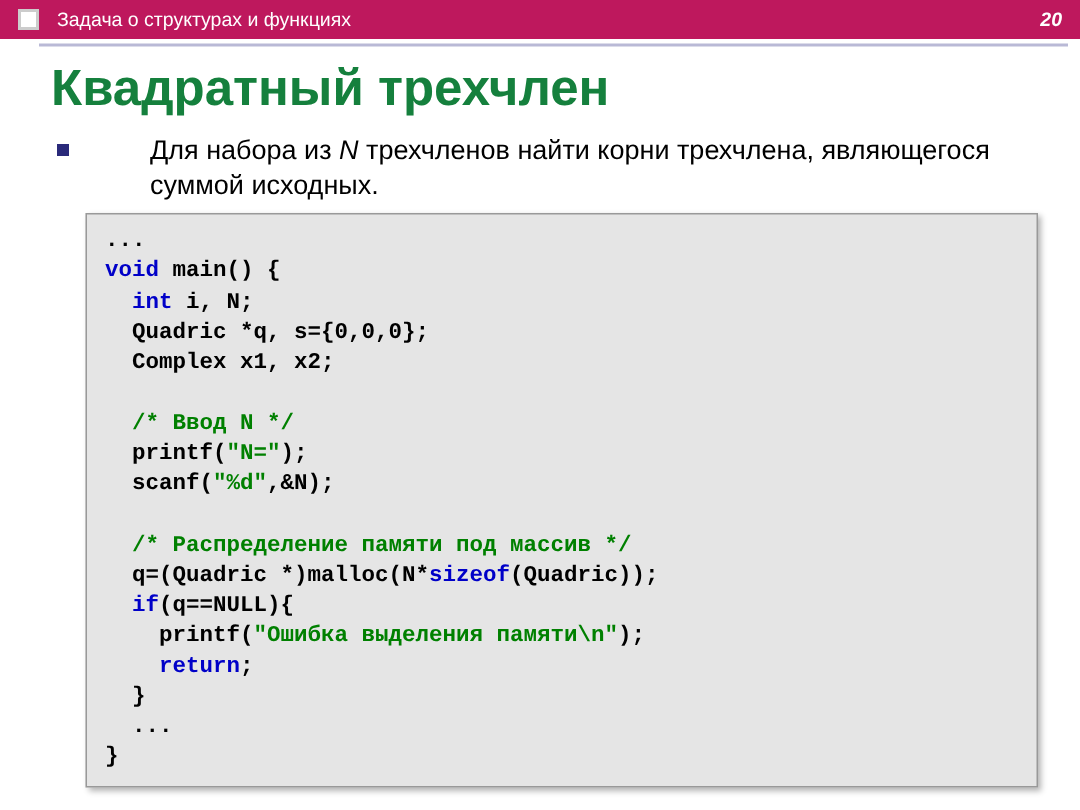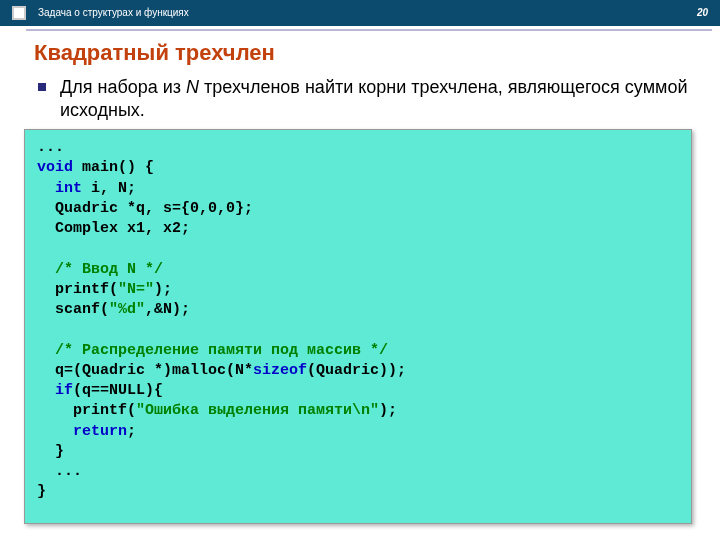--- a/index.html
+++ b/index.html
@@ -12,23 +12,23 @@
     overflow: hidden;
   }
   .slide {
     position: relative;
     width: 720px;
     height: 540px;
     padding: 0;
     box-sizing: border-box;
   }
   .header-bar {
-    background: #0c4a6e;
+    background: #be185d;
     color: #fff;
-    font-size: 10px;
+    font-size: 13px;
     padding: 4px 12px 4px 38px;
     display: flex;
     justify-content: space-between;
     align-items: center;
     height: 18px;
     line-height: 18px;
   }
   .header-bar .page-num {
     font-weight: bold;
     font-style: italic;
@@ -45,53 +45,54 @@
   }
   .corner-rule {
     position: absolute;
     top: 29px;
     left: 26px;
     right: 8px;
     height: 2px;
     background: #b9b9d6;
   }
   .title {
-    font-size: 22px;
+    font-size: 34px;
     font-weight: bold;
-    color: #c2410c;
+    color: #15803d;
     margin: 14px 0 10px 34px;
   }
   .bullet-row {
     display: flex;
     align-items: flex-start;
     margin: 0 30px 8px 38px;
     font-size: 18px;
     color: #000;
     line-height: 1.25;
+    gap: 40px;
   }
   .bullet-row .square {
     width: 8px;
     height: 8px;
     background: #2a2a7a;
     margin-top: 7px;
     margin-right: 14px;
     flex-shrink: 0;
   }
   .bullet-row .text {
     flex: 1;
   }
   .bullet-row .ital {
     font-style: italic;
   }
   .code-box {
-    margin: 4px 28px 0 24px;
-    background: #5eead4;
+    margin: 4px 28px 0 57px;
+    background: #e5e5e5;
     border: 1px solid #999;
     box-shadow: 2px 2px 4px rgba(0,0,0,0.3);
-    padding: 8px 12px 20px 12px;
+    padding: 8px 12px 8px 12px;
     font-family: "Courier New", monospace;
     font-size: 15px;
     line-height: 1.35;
     color: #000;
     white-space: pre;
     overflow: hidden;
   }
   .kw   { color: #0000c8; font-weight: bold; }
   .cmt  { color: #008000; font-weight: bold; }
   .str  { color: #008000; font-weight: bold; }

